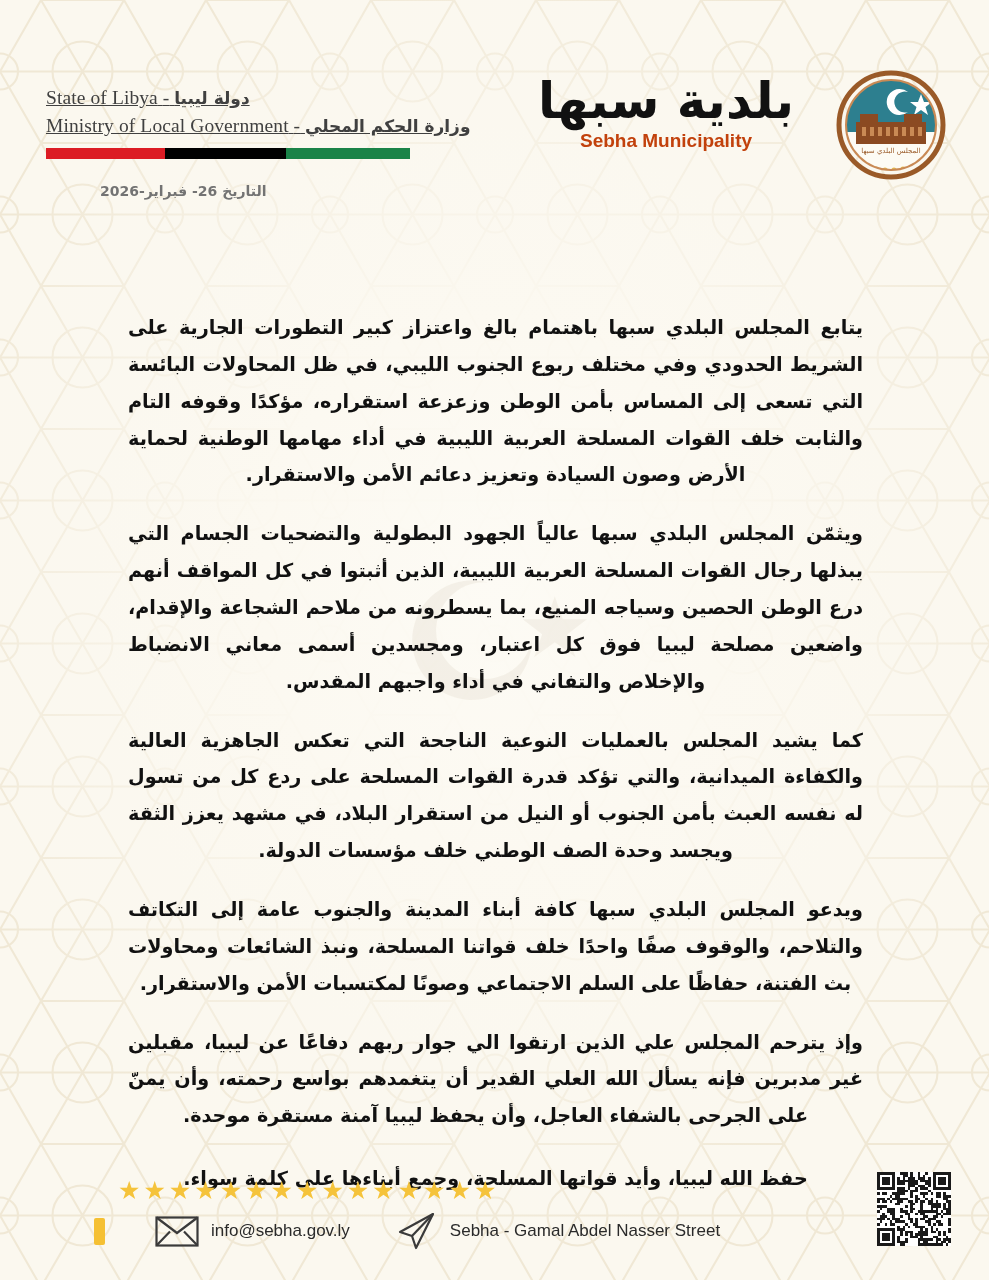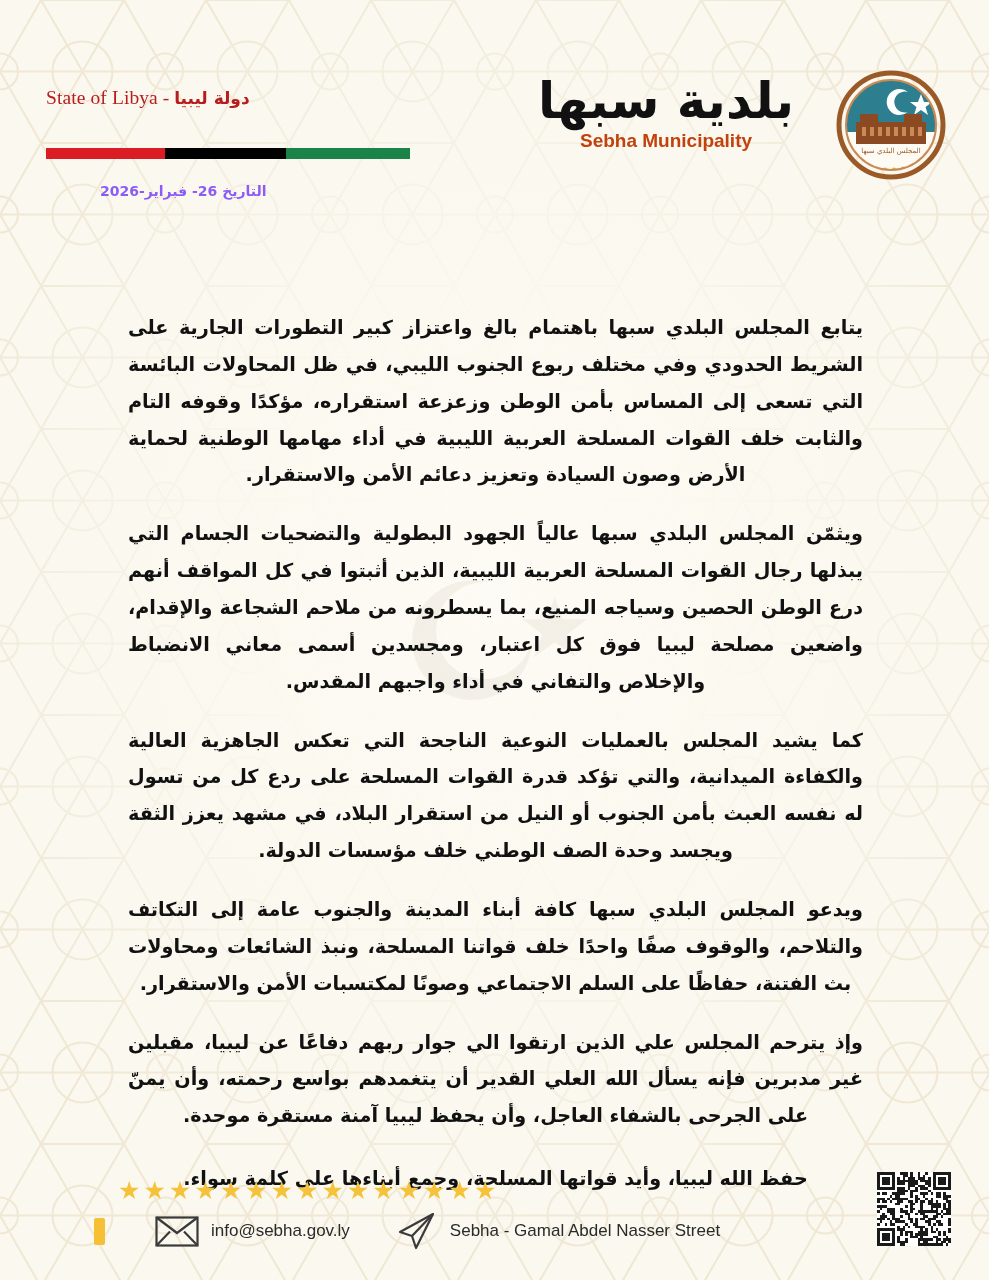--- a/index.html
+++ b/index.html
@@ -69,24 +69,25 @@
     position: absolute;
     left: 46px;
     top: 84px;
     width: 430px;
     direction: rtl;
     text-align: left;
   }
   .gov-line {
     font-family: "Liberation Serif", serif;
     font-size: 19.5px;
-    color: #b91c1c;
+    color: #404040;
     line-height: 1.42;
     white-space: nowrap;
     letter-spacing: 0.1px;
+    text-decoration: underline;
   }
   .gov-line .ar {
     font-family: "DejaVu Sans", sans-serif;
     font-size: 17px;
     font-weight: 600;
   }
   .flag-bar {
     position: absolute;
     left: 46px;
     top: 148px;
@@ -99,21 +100,21 @@
   .flag-black { flex: 1.0;  background: #000000; }
   .flag-red   { flex: 0.98; background: #dc1c24; }
 
   .date-line {
     position: absolute;
     left: 100px;
     top: 183px;
     font-family: "DejaVu Sans", sans-serif;
     font-size: 14px;
     font-weight: 700;
-    color: #8b5cf6;
+    color: #737373;
     direction: rtl;
     white-space: nowrap;
   }
 
   
   .brand {
     position: absolute;
     left: 536px;
     top: 76px;
     width: 260px;
@@ -271,20 +272,25 @@
 
 <div class="page">
 
   <div class="header">
 
     <div class="gov-left">
       <div class="gov-line">
         <span class="ar">دولة ليبيا</span>
         <span>-</span>
         <span>State of Libya</span>
+      </div>
+      <div class="gov-line">
+        <span class="ar">وزارة الحكم المحلي</span>
+        <span>-</span>
+        <span>Ministry of Local Government</span>
       </div>
     </div>
 
     <div class="flag-bar">
       <span class="flag-green"></span>
       <span class="flag-black"></span>
       <span class="flag-red"></span>
     </div>
 
     <div class="date-line">التاريخ  26- فبراير-2026</div>

